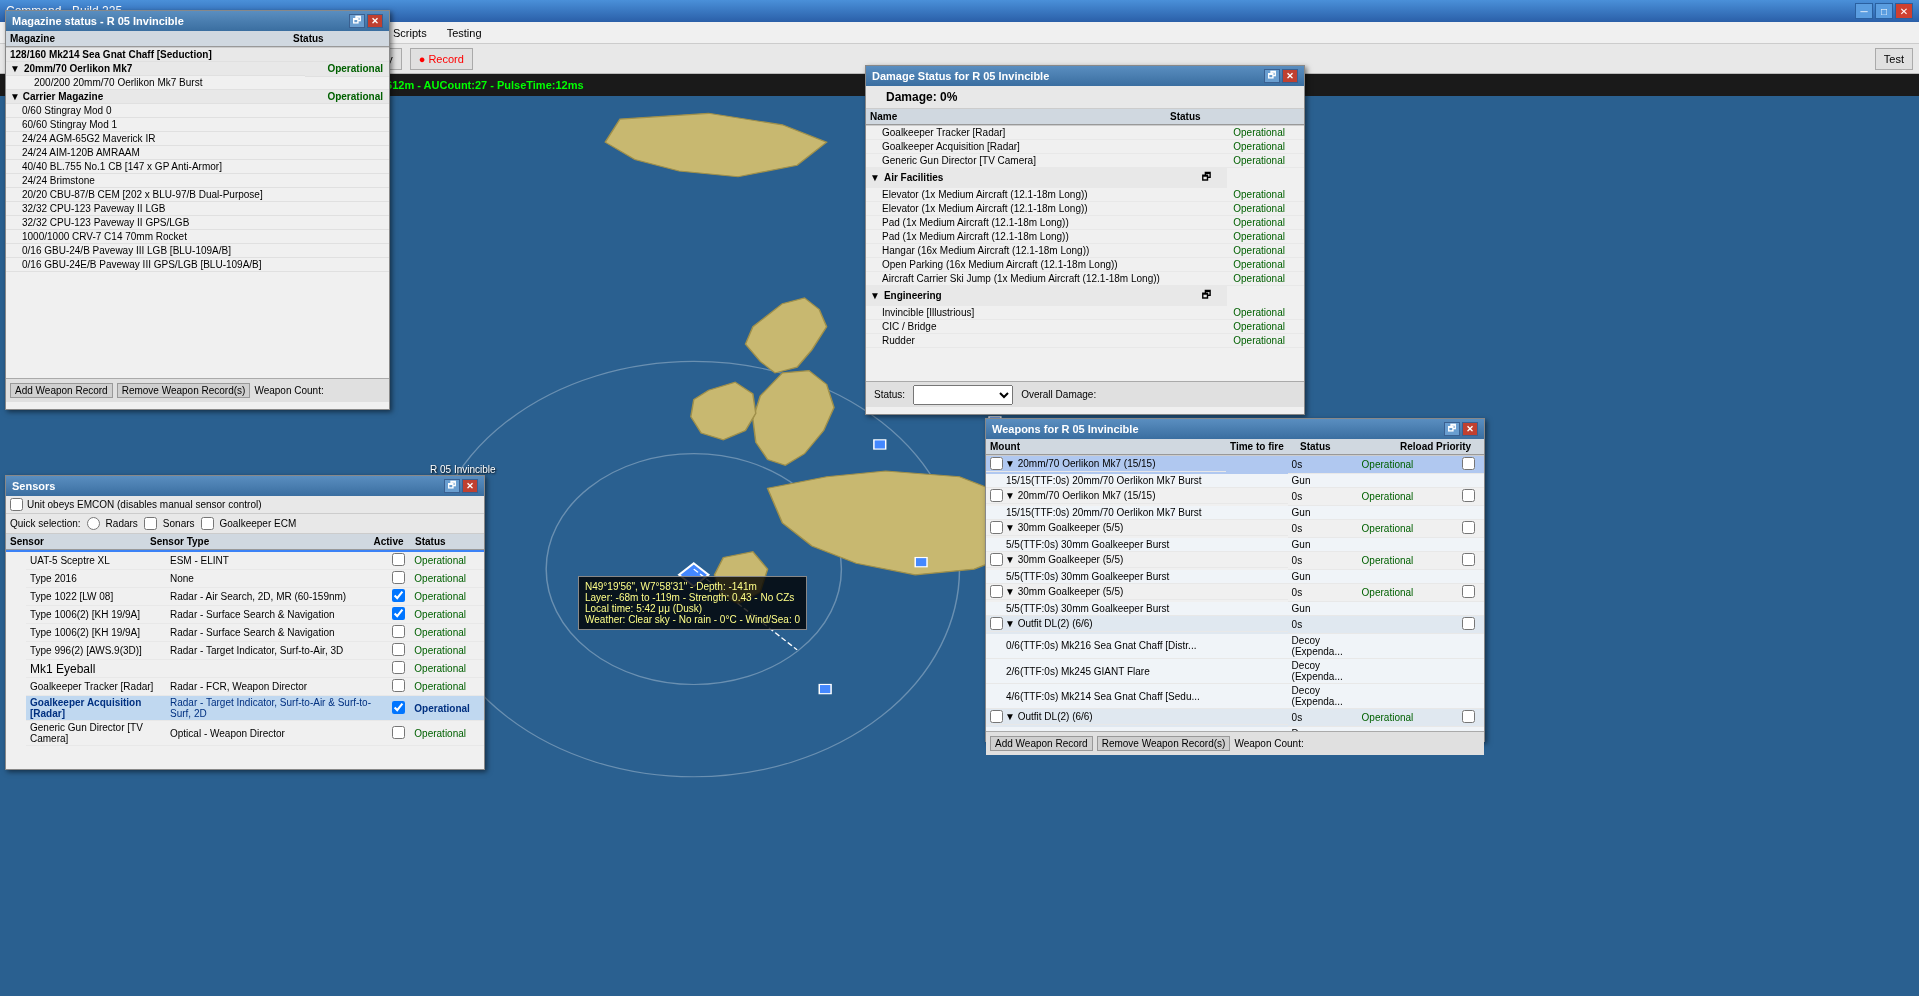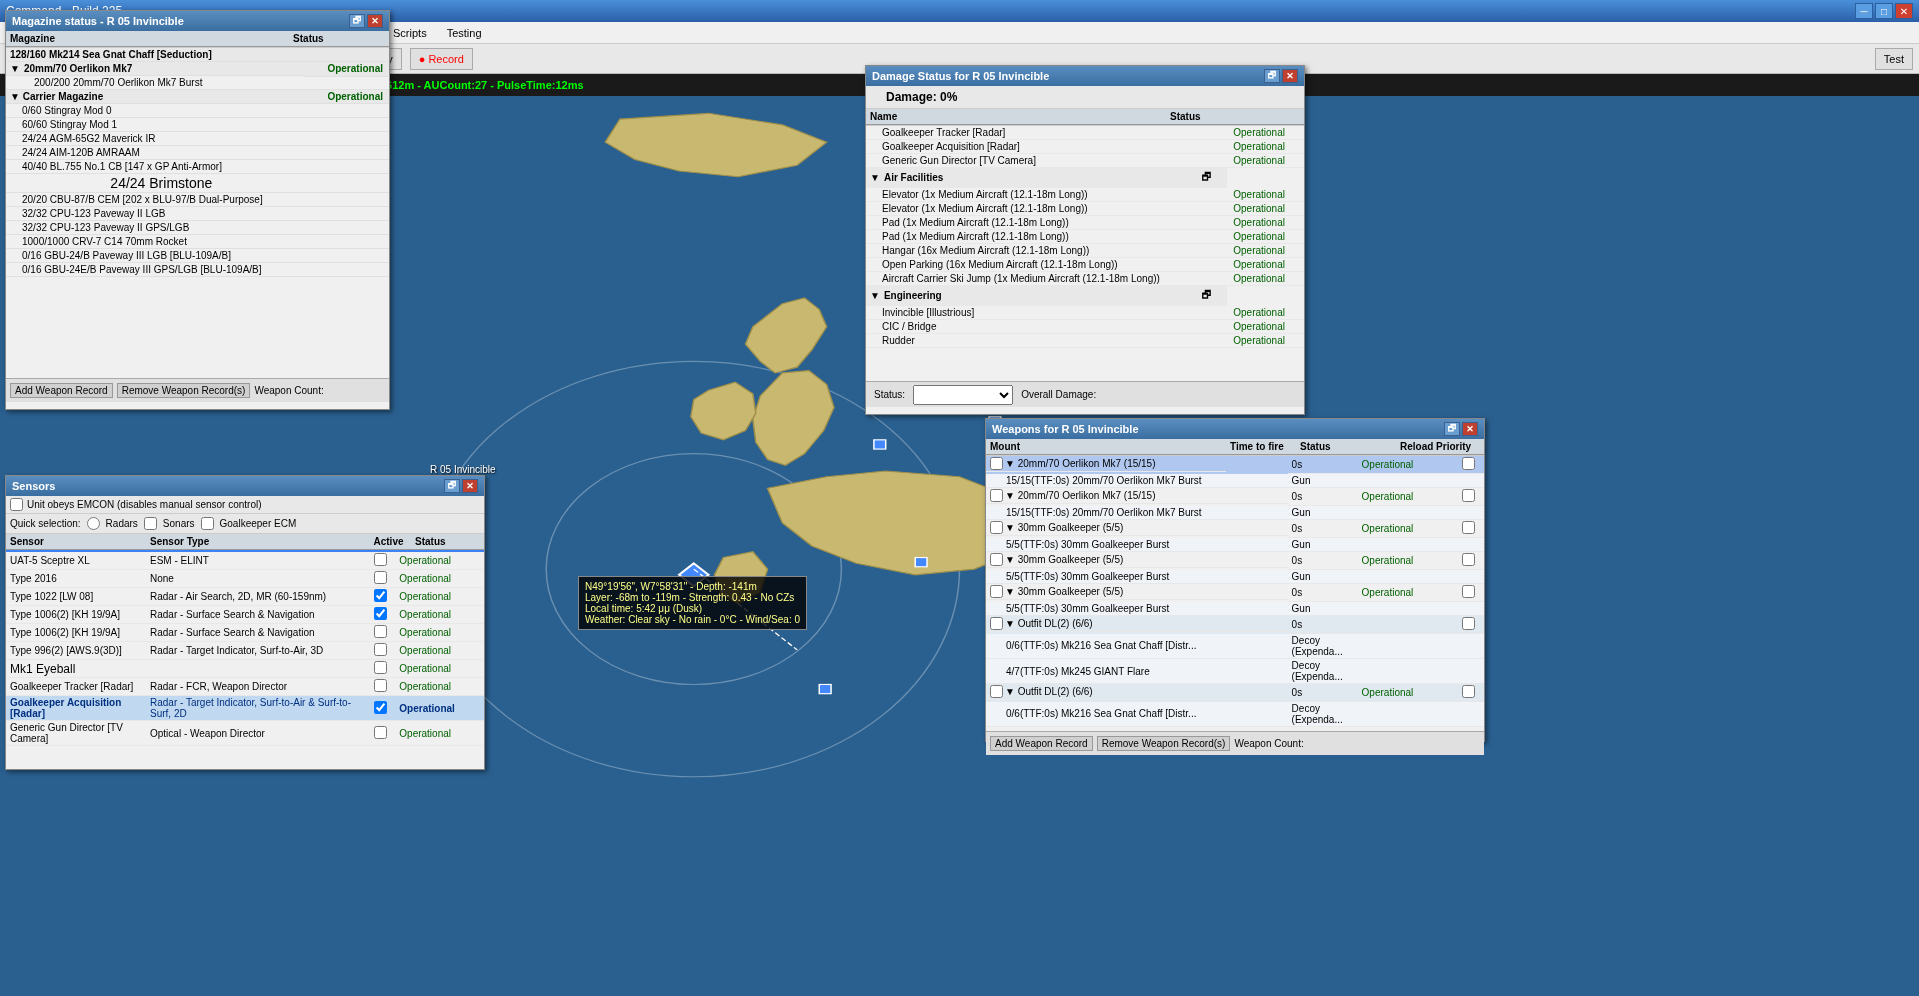--- a/index.html
+++ b/index.html
@@ -227,20 +227,21 @@
       padding: 2px 4px;
       text-align: left;
     }
     .sensors-table td {
       padding: 1px 4px;
       border-bottom: 1px solid #e8e8e8;
     }
     .sensors-scroll {
       height: 195px;
       overflow-y: auto;
+      padding-left: 20px;
     }
     .sensor-highlight { background: #c0d8f0; }
     .sensor-highlight td { color: #003080; }
 
     
     .damage-panel {
       top: 65px;
       left: 865px;
       width: 440px;
       height: 350px;
@@ -585,21 +586,21 @@
           <td class="mag-row-indent" style="font-size:10px;">24/24 AIM-120B AMRAAM</td>
           <td></td>
             <td></td>
         </tr>
         <tr>
           <td class="mag-row-indent" style="font-size:10px;">40/40 BL.755 No.1 CB [147 x GP Anti-Armor]</td>
           <td></td>
             <td></td>
         </tr>
         <tr>
-          <td class="mag-row-indent" style="font-size:14px;text-align:center;">24/24 Brimstone</td>
+          <td class="mag-row-indent" style="font-size:10px;">24/24 Brimstone</td>
           <td></td>
             <td></td>
         </tr>
         <tr>
           <td class="mag-row-indent" style="font-size:10px;">20/20 CBU-87/B CEM [202 x BLU-97/B Dual-Purpose]</td>
           <td></td>
             <td></td>
         </tr>
         <tr>
           <td class="mag-row-indent" style="font-size:10px;">32/32 CPU-123 Paveway II LGB</td>
@@ -1008,21 +1009,27 @@
           <td></td>
           <td><input type="checkbox" style=""></td>
         </tr>
         <tr class="weapon-sub">
           <td style="padding-left:20px; font-size:10px;">0/6(TTF:0s) Mk216 Sea Gnat Chaff [Distr...</td>
           <td style="font-size:10px;">Decoy (Expenda...</td>
           <td></td>
             <td></td>
         </tr>
         <tr class="weapon-sub">
-          <td style="padding-left:20px; font-size:10px;">4/7(TTF:0s) Mk245 GIANT Flare</td>
+          <td style="padding-left:20px; font-size:10px;">2/6(TTF:0s) Mk245 GIANT Flare</td>
+          <td style="font-size:10px;">Decoy (Expenda...</td>
+          <td></td>
+            <td></td>
+        </tr>
+        <tr class="weapon-sub">
+          <td style="padding-left:20px; font-size:10px;">4/6(TTF:0s) Mk214 Sea Gnat Chaff [Sedu...</td>
           <td style="font-size:10px;">Decoy (Expenda...</td>
           <td></td>
             <td></td>
         </tr>
 
         <tr class="weapon-section">
           <td style="font-size:10px; display:flex; align-items:center; gap:2px;">
             <input type="checkbox" style="">
             <span>▼ Outfit DL(2) (6/6)</span>
           </td>

